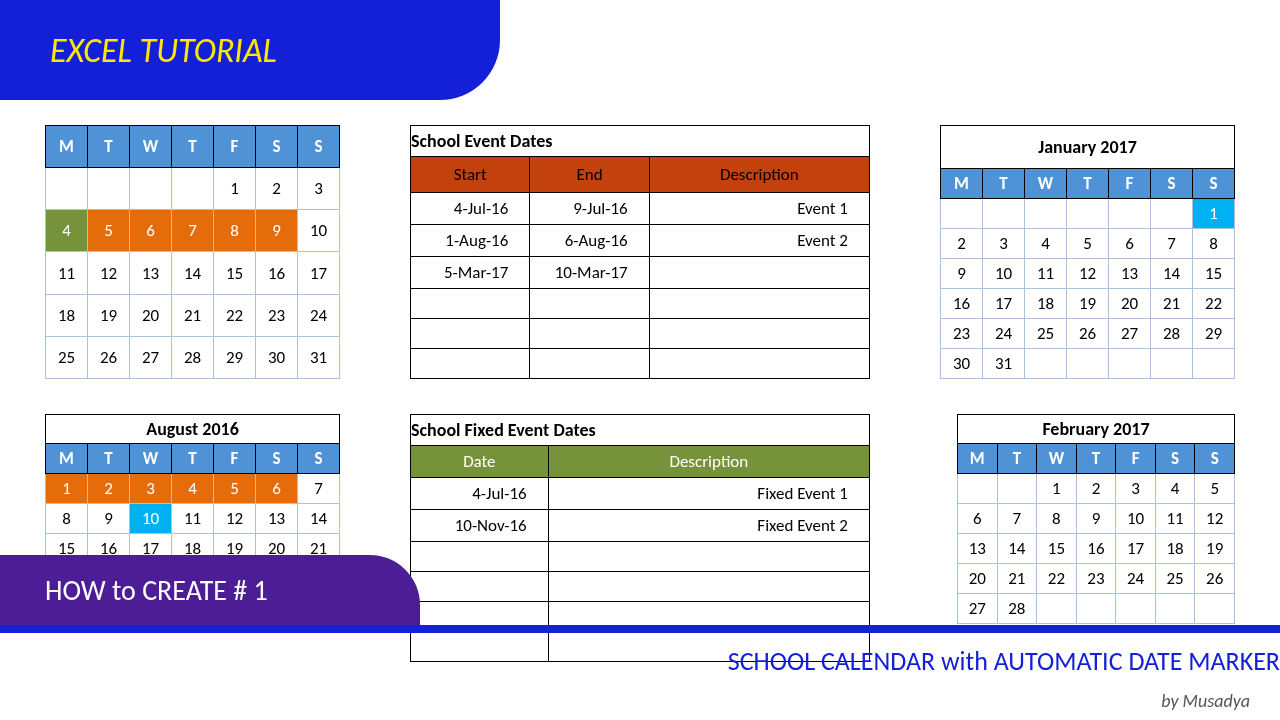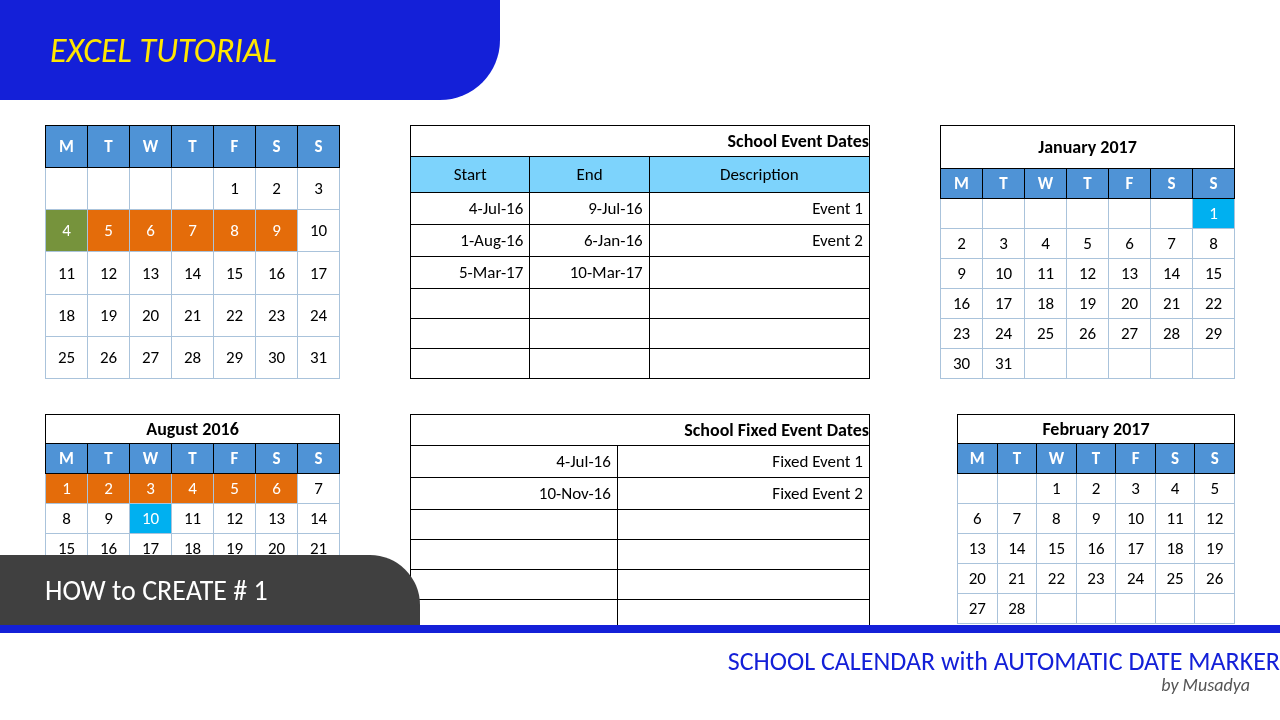--- a/index.html
+++ b/index.html
@@ -72,54 +72,54 @@
   .evt {
     border-collapse: collapse;
     width: 100%;
     font-size: 17px;
   }
   .evt th.title {
     border: 1px solid #000;
     font-weight: bold;
     font-size: 18px;
     padding: 4px 0;
-    text-align: right;
+    text-align: left;
     background:#fff;
   }
   .evt td.hdr-orange {
-    background: #7dd3fc;
+    background: #c2410c;
     color: #000;
     border: 1px solid #000;
     text-align: center;
     padding: 7px 0;
     font-size: 17px;
   }
   .evt td.hdr-green {
     background: #76933c;
     color: #fff;
     border: 1px solid #000;
     text-align: center;
     padding: 5px 0;
     font-size: 17px;
   }
   .evt td {
     border: 1px solid #000;
-    padding: 5px 6px;
+    padding: 5px 21px;
     height: 30px;
   }
   .evt td.r { text-align: right; }
   .evt td.l { text-align: right;  }
 
   .banner-mid {
     position: absolute;
     left: 0;
     top: 555px;
     width: 420px;
     height: 70px;
-    background: #404040;
+    background: #4c1d95;
     border-top-right-radius: 50px;
     border-bottom-right-radius: 0;
     display: flex;
     align-items: center;
     padding-left: 45px;
   }
   .banner-mid span {
     color: #fff;
     font-size: 28px;
   }
@@ -134,21 +134,21 @@
     position:absolute;
     left:0; right:0;
     top:645px;
     text-align:right;
     color:#1420d8;
     font-size:26px;
   }
   .byline {
     position:absolute;
     right: 30px;
-    bottom: 24px;
+    bottom: 8px;
     font-style: italic;
     color:#555;
     font-size:18px;
   }
   .aug-crop { max-height: 210px; overflow: hidden; }
   .feb-crop { max-height: 210px; overflow: hidden; margin-left: 17px; }
 </style>
 </head>
 <body>
 
@@ -229,21 +229,21 @@
     </tr>
     </tbody>
       <tbody>
         <tr>
           <td class="r">4-Jul-16</td>
           <td class="r">9-Jul-16</td>
           <td class="l">Event 1</td>
         </tr>
         <tr>
           <td class="r">1-Aug-16</td>
-          <td class="r">6-Jan-16</td>
+          <td class="r">6-Aug-16</td>
           <td class="l">Event 2</td>
         </tr>
         <tr>
           <td class="r">5-Mar-17</td>
           <td class="r">10-Mar-17</td>
           <td class="l"></td>
         </tr>
         <tr>
           <td class="r"></td>
           <td class="r"></td>
@@ -386,20 +386,24 @@
           </tr>
         </tbody>
       </table>
   </div>
 
   <table class="evt">
     <tbody>
         <tr>
           <th class="title" colspan="2">School Fixed Event Dates</th>
         </tr>
+    <tr>
+      <td class="hdr-green" style="width:30%">Date</td>
+      <td class="hdr-green">Description</td>
+    </tr>
     </tbody>
       <tbody>
         <tr>
           <td class="r">4-Jul-16</td>
           <td class="l">Fixed Event 1</td>
         </tr>
         <tr>
           <td class="r">10-Nov-16</td>
           <td class="l">Fixed Event 2</td>
         </tr>

